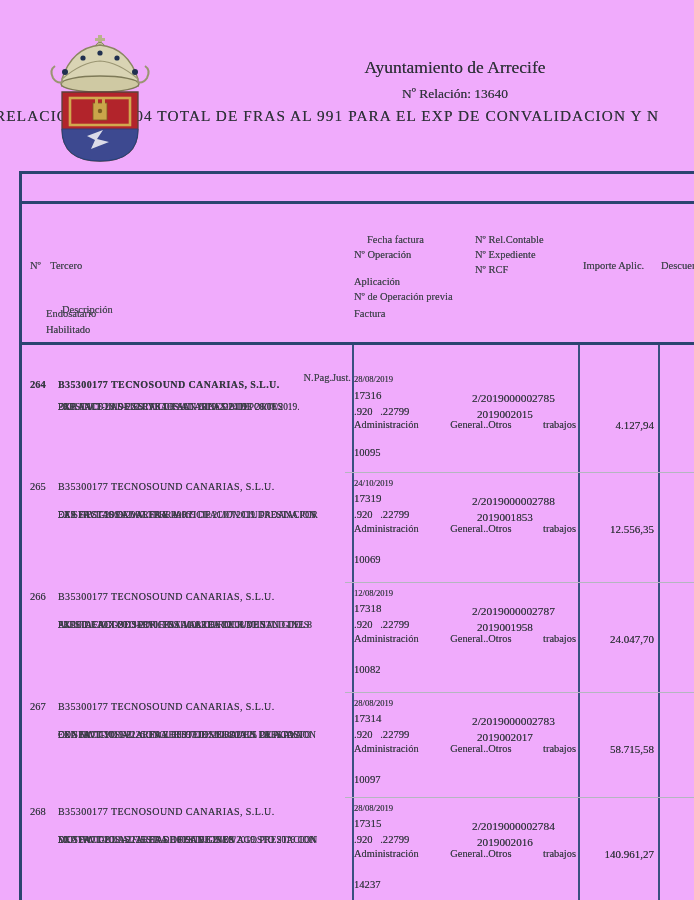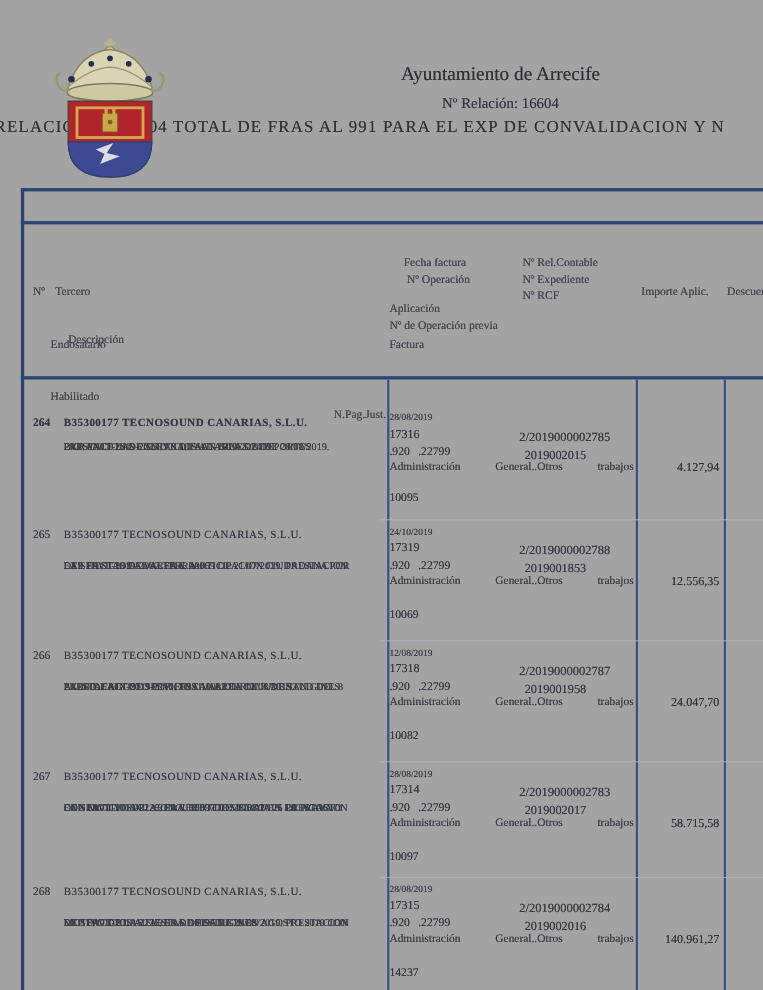--- a/index.html
+++ b/index.html
@@ -1,18 +1,18 @@
 <!DOCTYPE html>
 <html><head>
 <meta charset="utf-8">
 <style>
   html,body{margin:0;padding:0;background:#e8e8e8;}
   #page{
     position:relative;width:694px;height:900px;margin:0 auto;
-    background:#a3a3a3;overflow:hidden;
+    background:#f0abfc;overflow:hidden;
     font-family:"Liberation Serif","DejaVu Serif",serif;
     color:#3a3c46;
   }
   #page *{position:absolute;box-sizing:border-box;}
   .soft{text-shadow:0 0 0.5px rgba(58,60,70,.75);}
 
   
   #org-title{left:240px;top:57px;width:430px;text-align:center;font-size:17.5px;color:#2e3038;}
   #relacion-no{left:240px;top:86px;width:430px;text-align:center;font-size:13.5px;color:#33353e;}
   #banner-title{left:-5px;top:107px;font-size:15.3px;letter-spacing:1.1px;white-space:nowrap;color:#2f3139;z-index:1;}
@@ -26,24 +26,24 @@
   .vline{top:345px;height:555px;width:2px;background:#3a5080;}
   #vline-desc{left:352px;}
   #vline-importe{left:578px;}
   #vline-descuento{left:658px;}
 
   
   .h{font-size:10.5px;color:#43454f;white-space:nowrap;}
   #h-tercero{left:30px;top:260px;word-spacing:7px;}
   #h-descripcion{left:62px;top:276px;margin-top:28px;}
   #h-endosatario{left:46px;top:308px;}
-  #h-habilitado{left:46px;top:324px;margin-top:32px;}
+  #h-habilitado{left:46px;top:324px;}
   #h-npagjust{left:299px;top:324px;width:52px;text-align:right;margin-top:48px;}
   #h-fecha{left:354px;top:234px;margin-left:13px;}
-  #h-operacion{left:354px;top:249px;margin-left:16px;}
+  #h-operacion{left:354px;top:249px;}
   #h-aplicacion{left:354px;top:276px;text-align:right;}
   #h-op-previa{left:354px;top:291px;}
   #h-factura{left:354px;top:308px;}
   #h-relcontable{left:475px;top:234px;}
   #h-expediente{left:475px;top:249px;}
   #h-rcf{left:475px;top:264px;}
   #h-importe{left:583px;top:260px;}
   #h-descuento{left:661px;top:260px;}
 
   
@@ -102,21 +102,21 @@
       <rect x="48" y="69" width="14" height="17" fill="#caa54a" stroke="#7c5f22" stroke-width="0.8"></rect>
       <rect x="50" y="65" width="3" height="5" fill="#caa54a"></rect>
       <rect x="57" y="65" width="3" height="5" fill="#caa54a"></rect>
       <circle cx="55" cy="77" r="2.2" fill="#7c5f22"></circle>
       <path d="M17,95 H93 Q93,127 55,127 Q17,127 17,95 Z" fill="#2d4f9f" opacity="0.88" stroke="#24407f" stroke-width="1"></path>
       <path d="M42,102 L58,96 L52,105 L64,108 L46,115 L50,106 Z" fill="#e9e9f0" opacity="0.92"></path>
     </g>
   </svg>
 
   <div id="org-title" class="soft">Ayuntamiento de Arrecife</div>
-  <div id="relacion-no" class="soft">Nº Relación: 16604</div>
+  <div id="relacion-no" class="soft">Nº Relación: 13640</div>
   <div id="banner-title" class="soft">RELACION Nº 16604 TOTAL DE FRAS AL 991 PARA EL EXP DE CONVALIDACION Y N</div>
 
   <div id="band"></div>
   <div id="left-border" class="navy"></div>
   <div id="body-top-line" class="navy"></div>
   <div id="vline-desc" class="vline"></div>
   <div id="vline-importe" class="vline"></div>
   <div id="vline-descuento" class="vline"></div>
 
   <span class="h soft" id="h-tercero">Nº Tercero</span>

